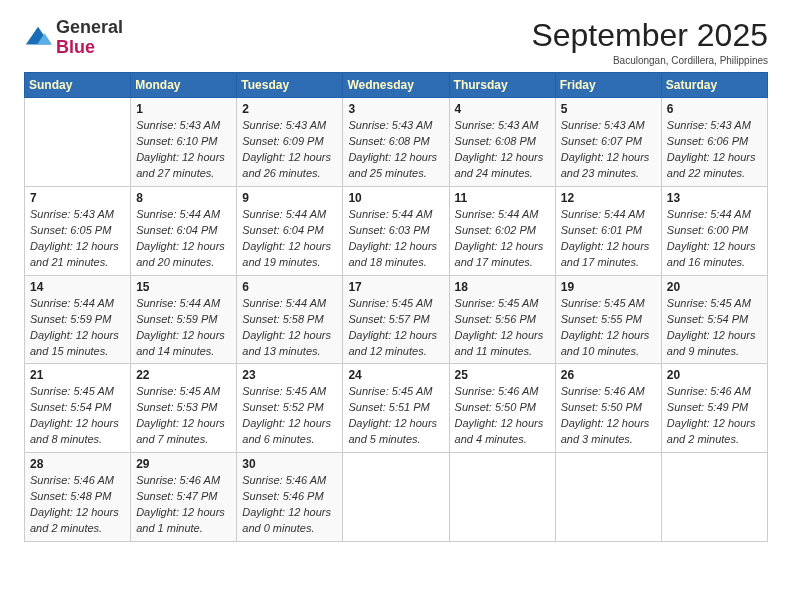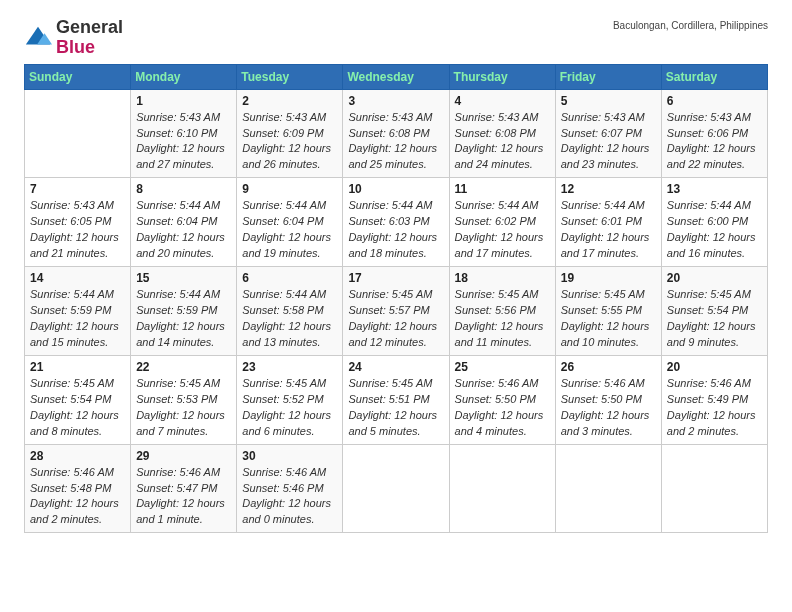--- a/index.html
+++ b/index.html
@@ -51,21 +51,21 @@
       color: #444;
       margin-top: 2px;
     }
     .calendar {
       width: 100%;
       border-collapse: collapse;
       font-size: 10.5px;
     }
     .calendar thead tr th {
       background-color: #2e6db4;
-      color: #86efac;
+      color: #fef9c3;
       padding: 5px 4px;
       text-align: left;
       font-size: 12px;
       font-weight: 600;
       border: 1px solid #2060a8;
     }
     .calendar tbody tr td {
       vertical-align: top;
       border: 1px solid #ccc;
       padding: 4px 5px;
@@ -103,20 +103,21 @@
       <svg class="logo-icon" viewBox="0 0 30 30">
         <polygon points="15,3 28,22 2,22" fill="#1a6eb5"></polygon>
         <polygon points="22,10 30,22 14,22" fill="#5aaee8"></polygon>
       </svg>
       <div class="logo-text">
         <span class="logo-general">General</span><br>
         <span class="logo-blue">Blue</span>
       </div>
     </div>
     <div class="title-block">
+      <div class="month-title">September 2025</div>
       <div class="subtitle">Baculongan, Cordillera, Philippines</div>
     </div>
   </div>
 
   <table class="calendar">
     <thead>
       <tr>
       <th>Sunday</th>
           <th>Monday</th>
           <th>Tuesday</th>

